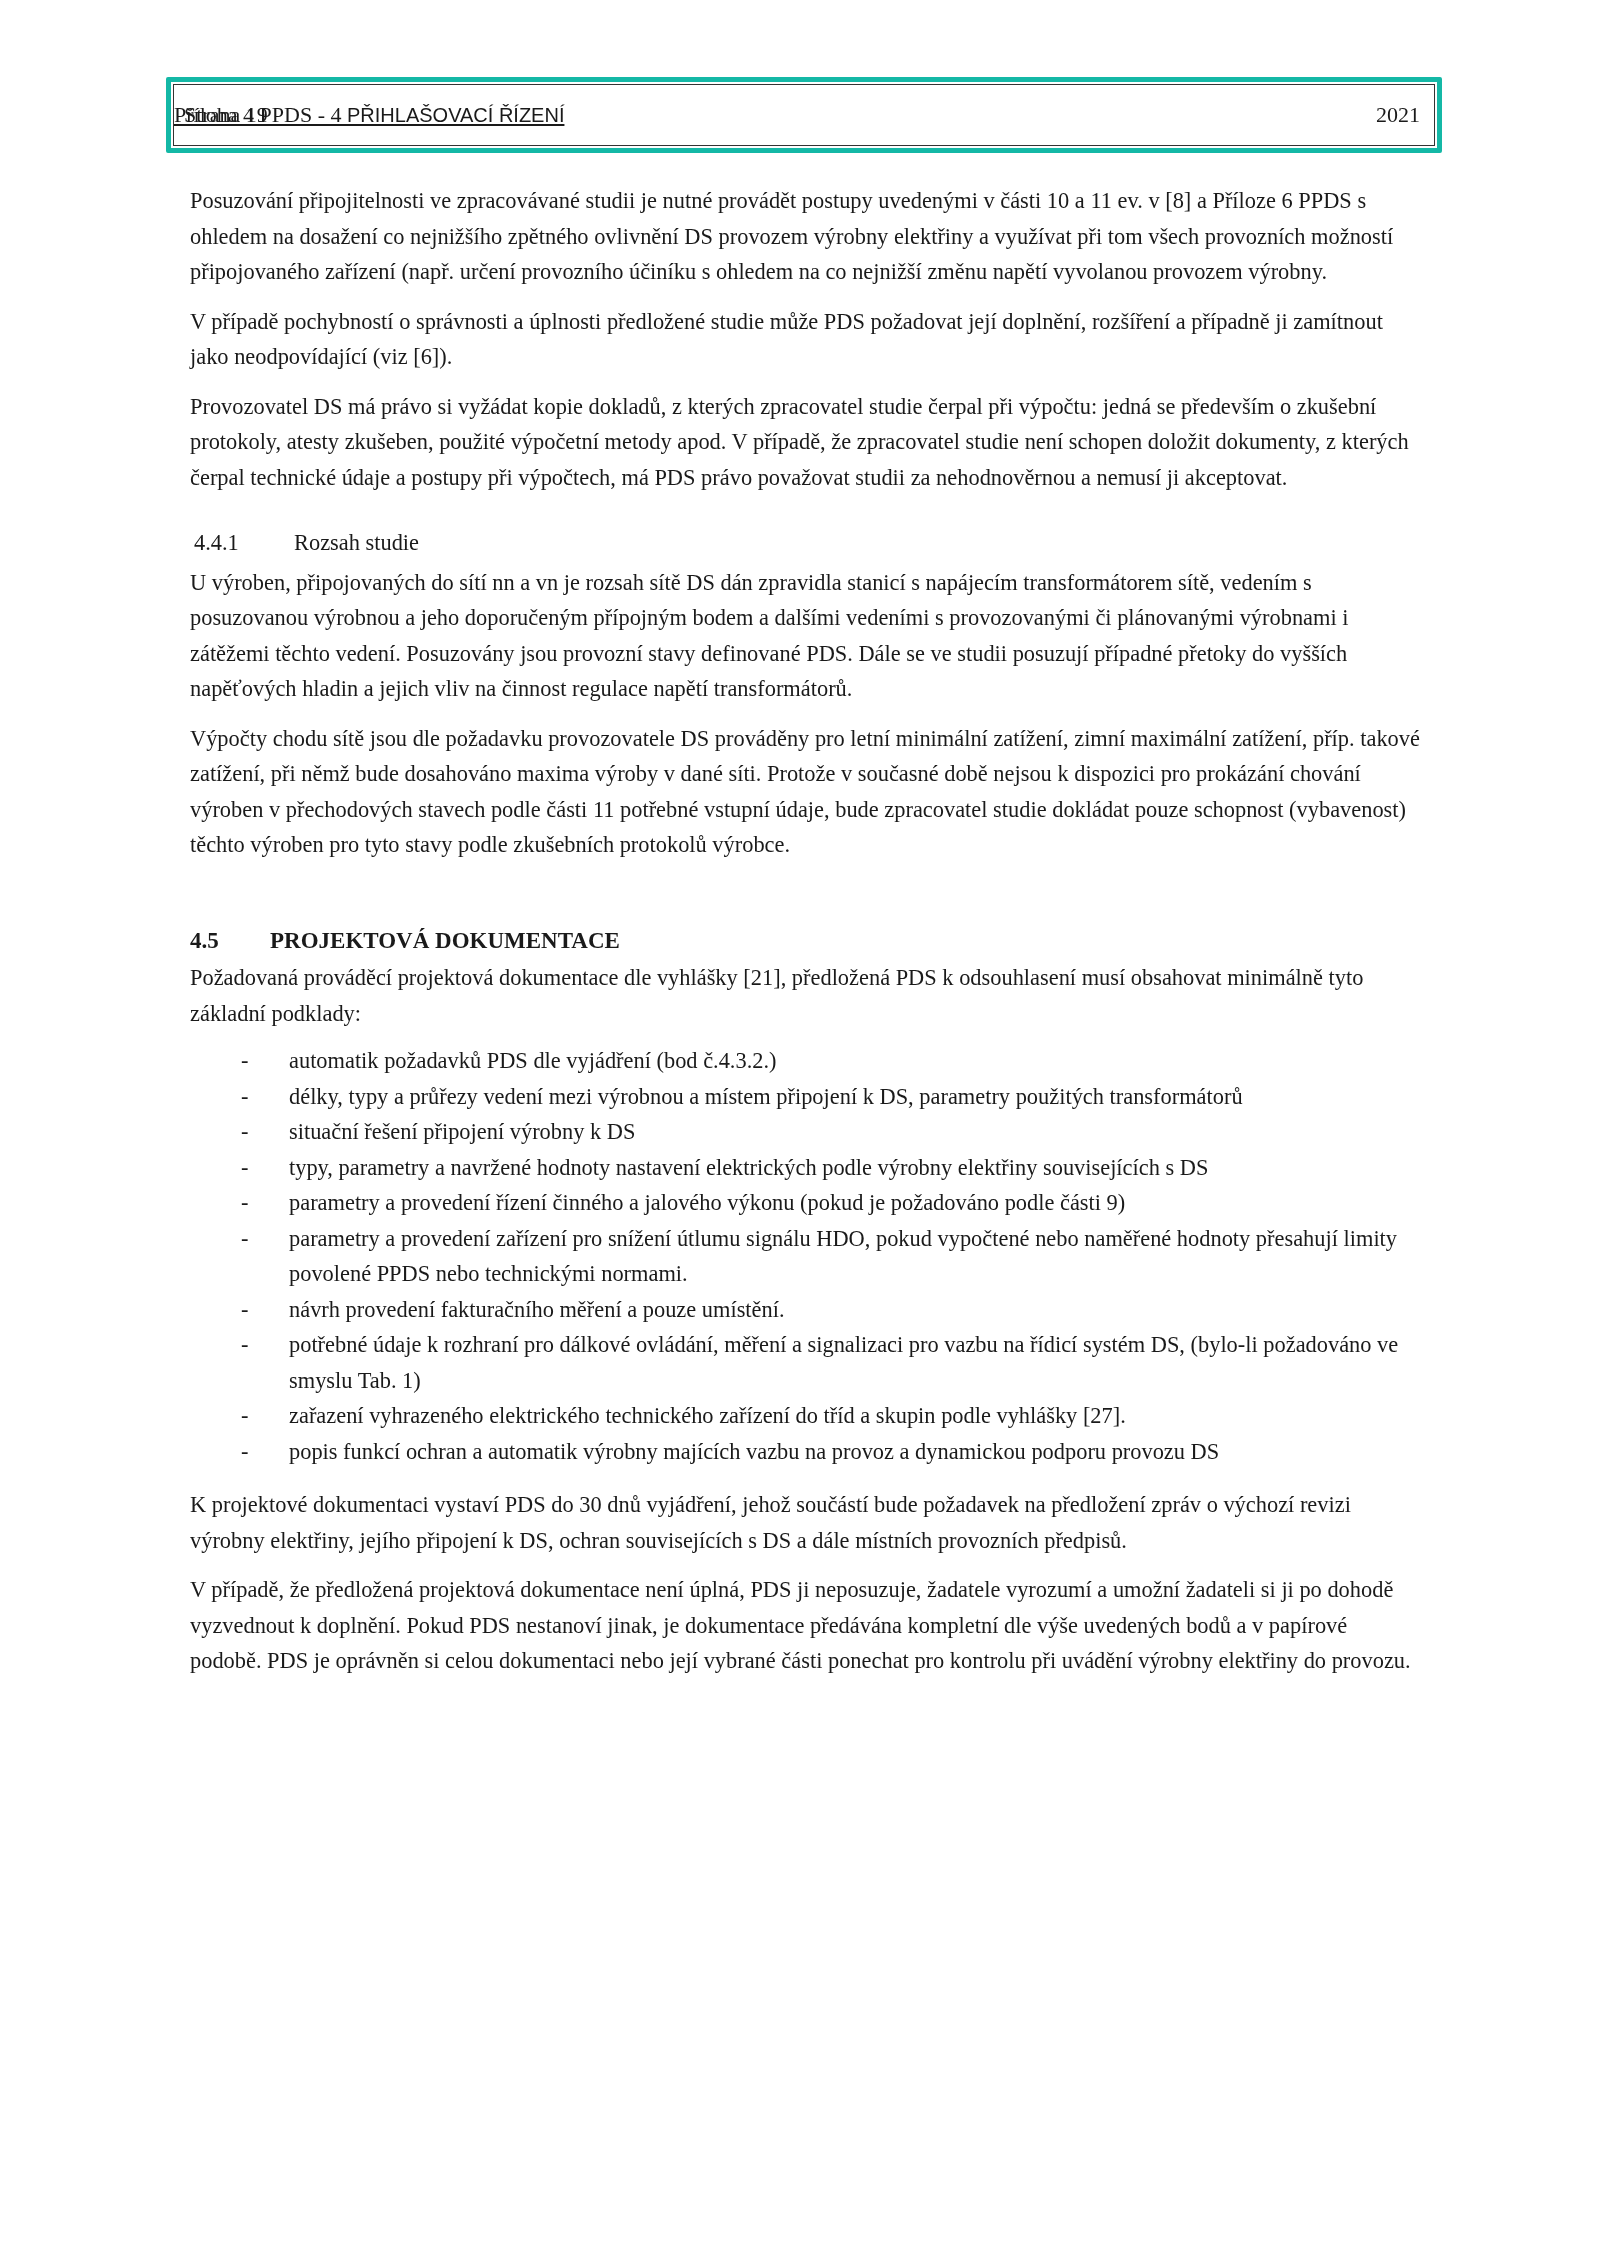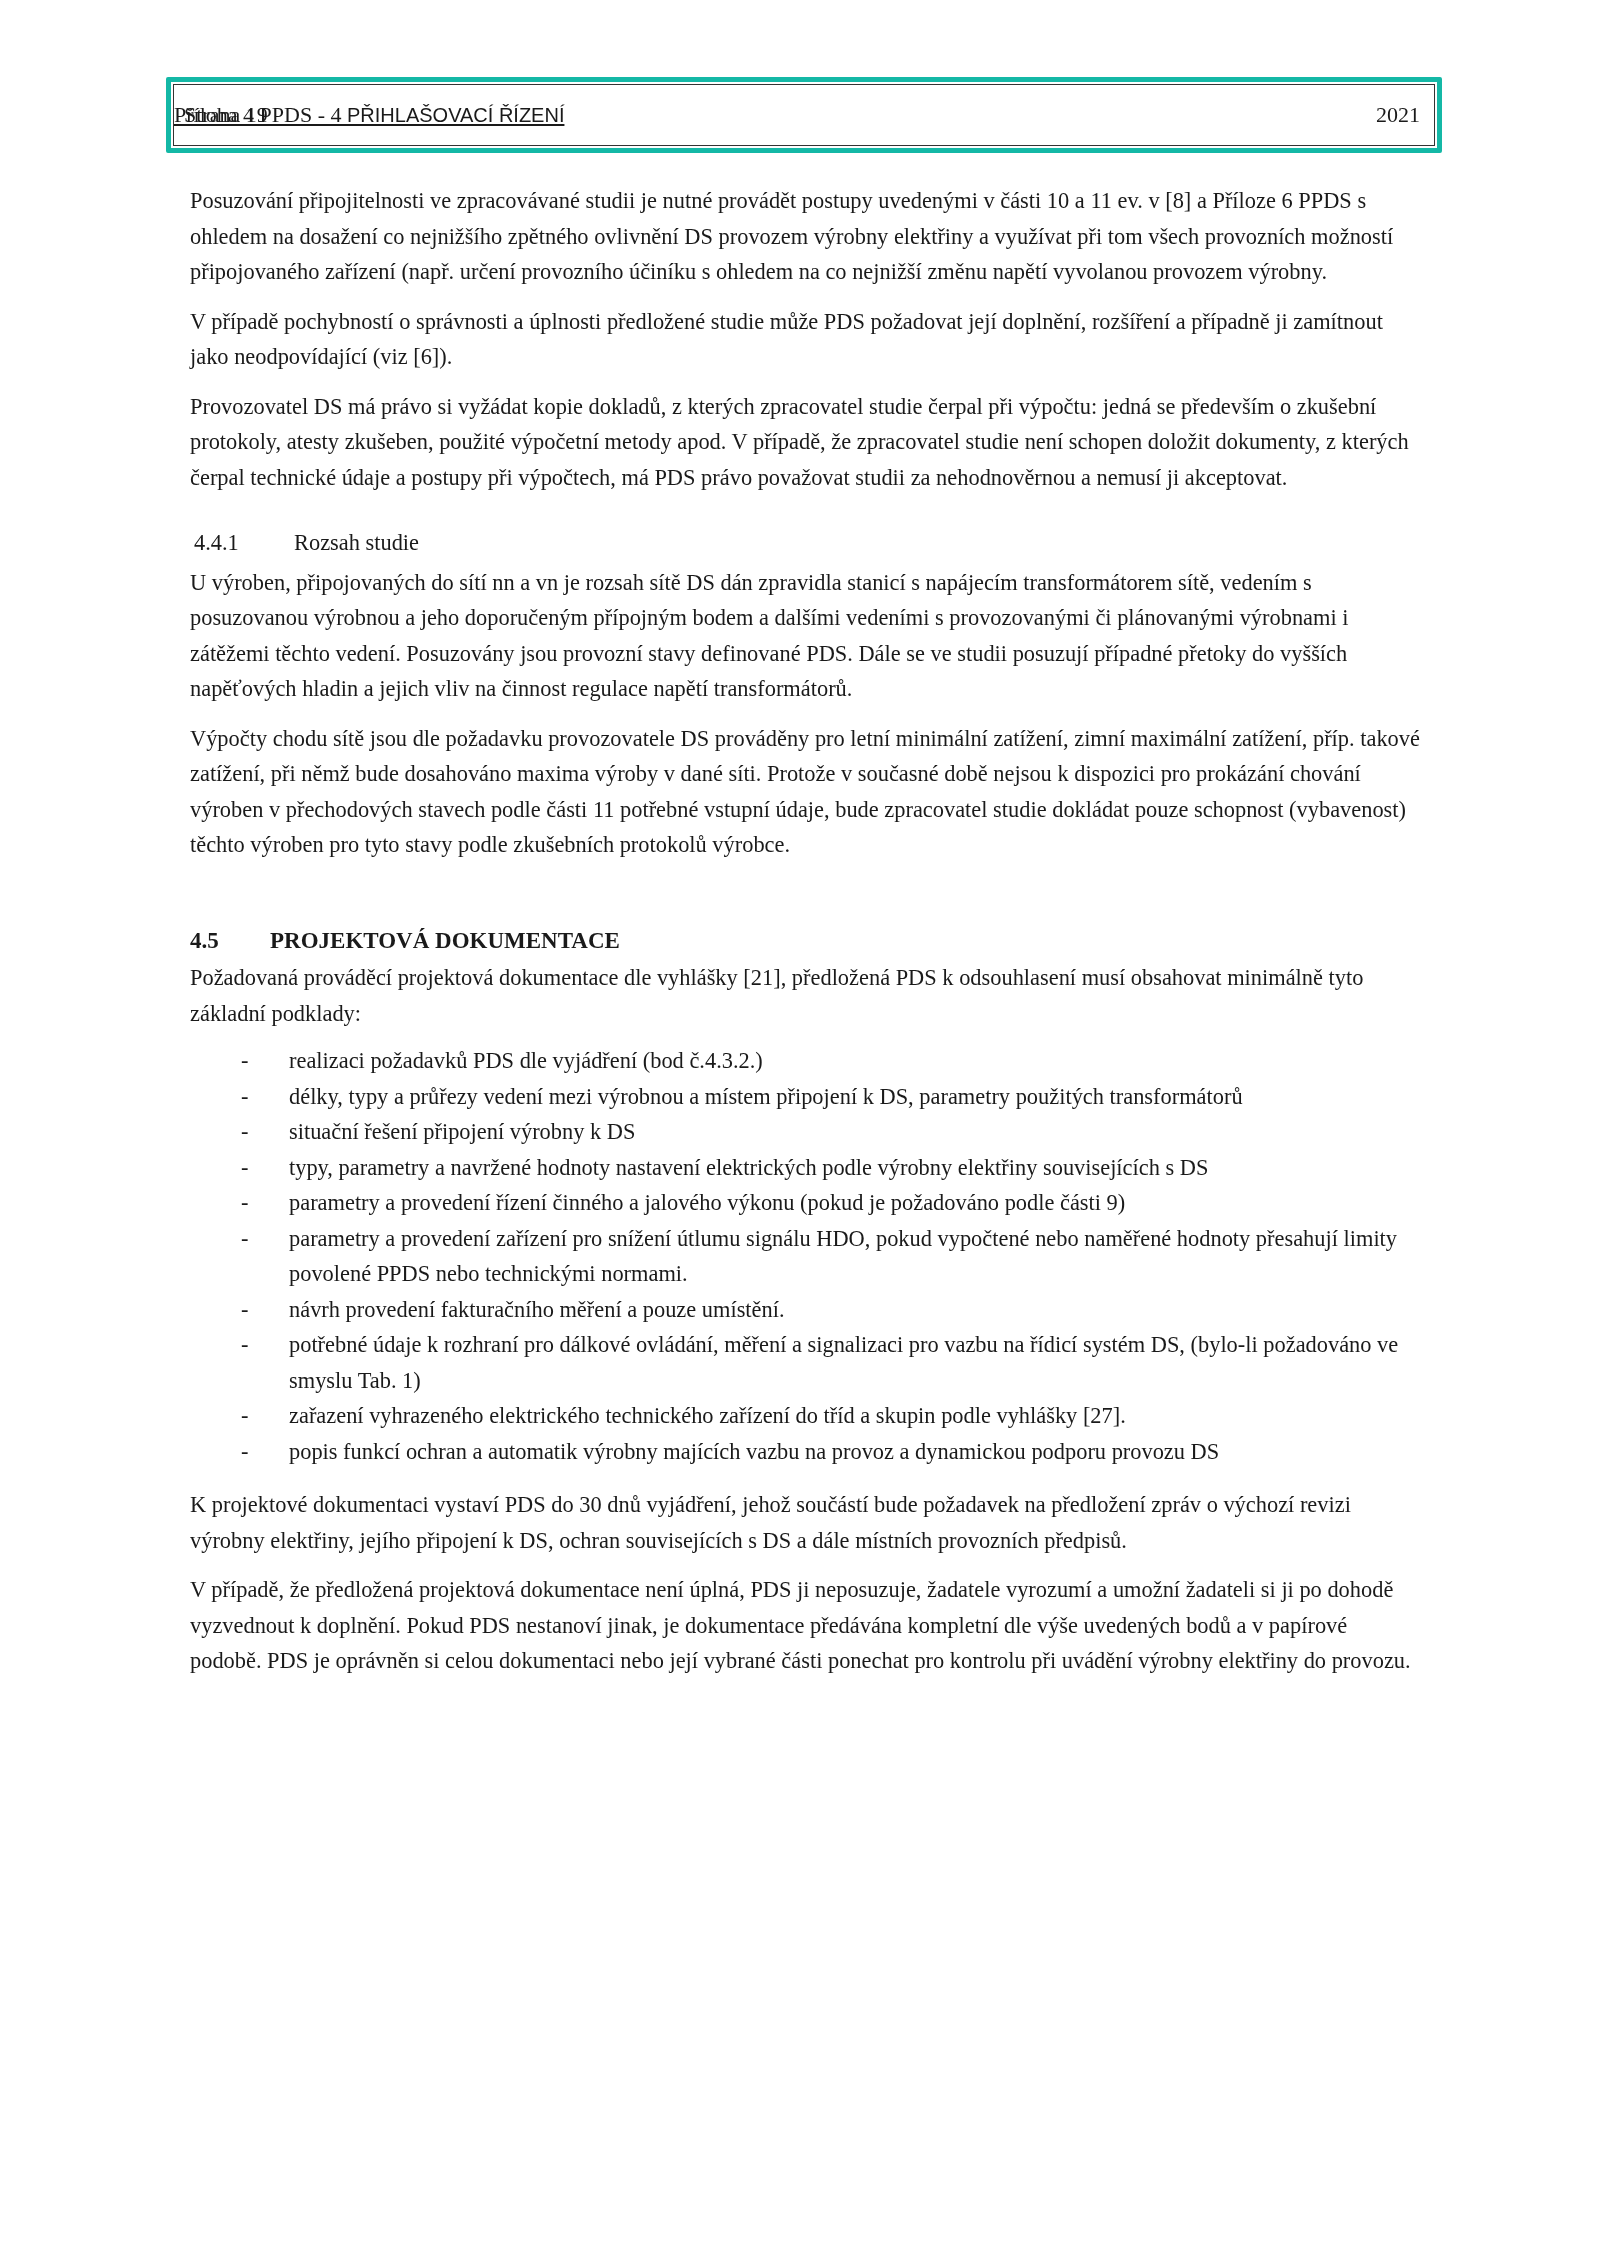--- a/index.html
+++ b/index.html
@@ -47,21 +47,21 @@
   <p>U výroben, připojovaných do sítí nn a vn je rozsah sítě DS dán zpravidla stanicí s napájecím transformátorem sítě, vedením s posuzovanou výrobnou a jeho doporučeným přípojným bodem a dalšími vedeními s provozovanými či plánovanými výrobnami i zátěžemi těchto vedení. Posuzovány jsou provozní stavy definované PDS. Dále se ve studii posuzují případné přetoky do vyšších napěťových hladin a jejich vliv na činnost regulace napětí transformátorů.</p>
   <p>Výpočty chodu sítě jsou dle požadavku provozovatele DS prováděny pro letní minimální zatížení, zimní maximální zatížení, příp. takové zatížení, při němž bude dosahováno maxima výroby v dané síti. Protože v současné době nejsou k dispozici pro prokázání chování výroben v přechodových stavech podle části 11 potřebné vstupní údaje, bude zpracovatel studie dokládat pouze schopnost (vybavenost) těchto výroben pro tyto stavy podle zkušebních protokolů výrobce.</p>
 
   <div class="h2">
     <span class="num">4.5</span>
     <span>PROJEKTOVÁ DOKUMENTACE</span>
   </div>
   <p style="margin-bottom:12px">Požadovaná prováděcí projektová dokumentace dle vyhlášky [21], předložená PDS k odsouhlasení musí obsahovat minimálně tyto základní podklady:</p>
 
   <ul class="dash">
-    <li><span class="dash-mark">-</span><span>realizaci požadavků PDS dle vyjádření (bod č.4.3.2.)</span></li>
+    <li><span class="dash-mark">-</span><span>automatik požadavků PDS dle vyjádření (bod č.4.3.2.)</span></li>
     <li><span class="dash-mark">-</span><span>délky, typy a průřezy vedení mezi výrobnou a místem připojení k DS, parametry použitých transformátorů</span></li>
     <li><span class="dash-mark">-</span><span>situační řešení připojení výrobny k DS</span></li>
     <li><span class="dash-mark">-</span><span>typy, parametry a navržené hodnoty nastavení elektrických podle výrobny elektřiny souvisejících s DS</span></li>
     <li><span class="dash-mark">-</span><span>parametry a provedení řízení činného a jalového výkonu (pokud je požadováno podle části 9)</span></li>
     <li><span class="dash-mark">-</span><span>parametry a provedení zařízení pro snížení útlumu signálu HDO, pokud vypočtené nebo naměřené hodnoty přesahují limity povolené PPDS nebo technickými normami.</span></li>
     <li><span class="dash-mark">-</span><span>návrh provedení fakturačního měření a pouze umístění.</span></li>
     <li><span class="dash-mark">-</span><span>potřebné údaje k rozhraní pro dálkové ovládání, měření a signalizaci pro vazbu na řídicí systém DS, (bylo-li požadováno ve smyslu Tab. 1)</span></li>
     <li><span class="dash-mark">-</span><span>zařazení vyhrazeného elektrického technického zařízení do tříd a skupin podle vyhlášky [27].</span></li>
     <li><span class="dash-mark">-</span><span>popis funkcí ochran a automatik výrobny majících vazbu na provoz a dynamickou podporu provozu DS</span></li>
   </ul>

